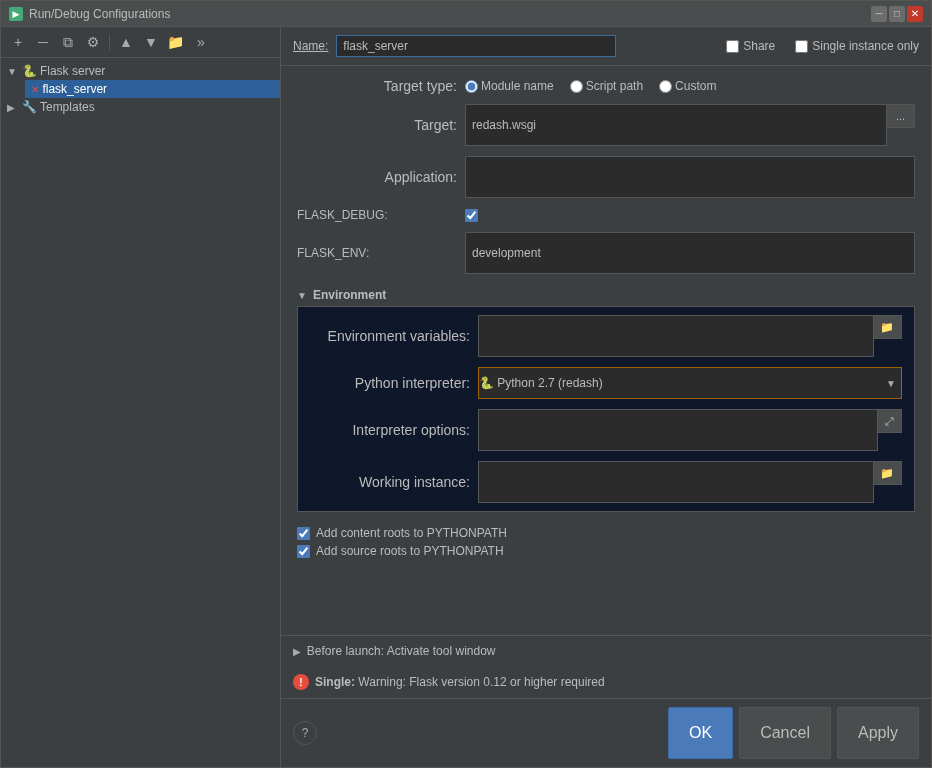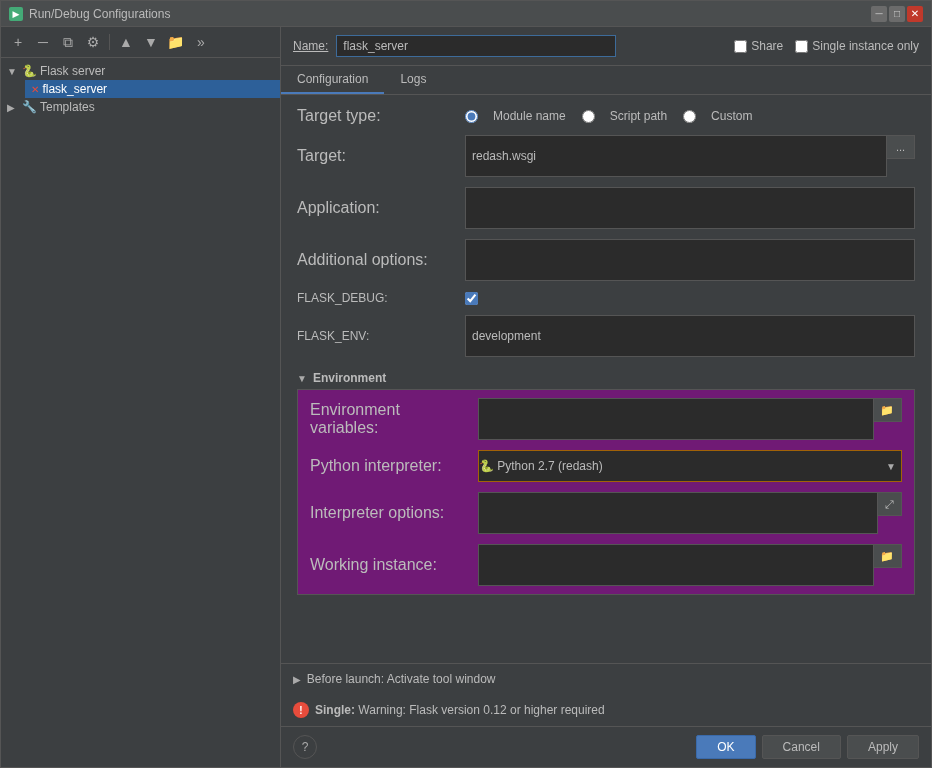--- a/index.html
+++ b/index.html
@@ -161,21 +161,21 @@
       background: #2b2b2b;
       border: 1px solid #3d6b9a;
       color: #bbbbbb;
       padding: 3px 6px;
       font-size: 12px;
       outline: none;
     }
     .share-section {
       display: flex;
       align-items: flex-end;
-      gap: 12px;
+      gap: 20px;
       margin-left: auto;
     }
     .checkbox-label {
       display: flex;
       align-items: center;
       gap: 4px;
       cursor: pointer;
       color: #bbbbbb;
       font-size: 12px;
     }
@@ -206,23 +206,23 @@
       flex-direction: column;
       gap: 10px;
     }
     .form-row {
       display: flex;
       align-items: center;
       gap: 8px;
     }
     .form-label {
       width: 160px;
-      text-align: left;
-      color: #bbbbbb;
-      font-size: 16px;
+      text-align: right;
+      color: #bbbbbb;
+      font-size: 14px;
       flex-shrink: 0;
     }
     .form-label-left {
       width: 160px;
       text-align: left;
       color: #bbbbbb;
       font-size: 12px;
       flex-shrink: 0;
     }
     .form-input {
@@ -237,21 +237,21 @@
     }
     .radio-group {
       display: flex;
       align-items: center;
       gap: 16px;
       flex: 1;
     }
     .radio-label {
       display: flex;
       align-items: center;
-      gap: 15px;
+      gap: 3px;
       cursor: pointer;
       font-size: 12px;
       color: #bbbbbb;
     }
     .radio-label input[type="radio"] {
       cursor: pointer;
       accent-color: #4a7aba;
     }
     .input-with-btn {
       display: flex;
@@ -285,21 +285,21 @@
       font-size: 12px;
       color: #bbbbbb;
       font-weight: bold;
     }
     .section-triangle {
       font-size: 10px;
       color: #aaa;
     }
     .env-section {
       border: 1px solid #555;
-      background: #701a75;
+      background: #0f172a;
       padding: 8px 12px;
       display: flex;
       flex-direction: column;
       gap: 10px;
       margin-left: 0;
     }
     .select-wrapper {
       display: flex;
       flex: 1;
       position: relative;
@@ -418,22 +418,22 @@
       display: flex;
       align-items: center;
       justify-content: center;
       font-size: 12px;
     }
     .action-btns {
       display: flex;
       gap: 6px;
     }
     .action-btn {
-      padding: 4px 20px;
-      font-size: 12px;
+      padding: 16px 20px;
+      font-size: 16px;
       cursor: pointer;
       border-radius: 2px;
       border: 1px solid #555;
     }
     .btn-ok {
       background: #4a7aba;
       color: white;
       border-color: #3a6aaa;
     }
     .btn-cancel {
@@ -515,24 +515,20 @@
             <input type="checkbox" style="">
             <span>Share</span>
           </label>
           <label class="checkbox-label">
             <input type="checkbox" style="">
             <span>Single instance only</span>
           </label>
         </div>
       </div>
 
-      <div class="tabs">
-        <div class="tab active">Configuration</div>
-        <div class="tab">Logs</div>
-      </div>
 
       <div class="config-area">
 
         <div class="form-row">
           <span class="form-label">Target type:</span>
           <div class="radio-group">
             <label class="radio-label">
               <input type="radio" name="targetType" checked="" style="">
               <span>Module name</span>
             </label>
@@ -553,24 +549,20 @@
             <input type="text" class="form-input" value="redash.wsgi" style="">
             <button class="browse-btn">...</button>
           </div>
         </div>
 
         <div class="form-row">
           <span class="form-label">Application:</span>
           <input type="text" class="form-input" value="" style="">
         </div>
 
-        <div class="form-row">
-          <span class="form-label">Additional options:</span>
-          <input type="text" class="form-input" value="" style="">
-        </div>
 
         <div class="form-row">
           <span class="form-label-left" style="width:160px;">FLASK_DEBUG:</span>
           <input type="checkbox" checked="" style="cursor: pointer; accent-color: rgb(74, 122, 186);">
         </div>
 
         <div class="form-row">
           <span class="form-label-left" style="width:160px; padding-left:0;">FLASK_ENV:</span>
           <input type="text" class="form-input" value="development" style="">
         </div>
@@ -611,20 +603,30 @@
             <div class="form-row">
               <span class="form-label">Working instance:</span>
               <div class="input-with-btn">
                 <input type="text" class="form-input" value="" style="">
                 <button class="browse-btn">📁</button>
               </div>
             </div>
           </div>
         </div>
 
+        <div class="checkboxes-section">
+          <div class="check-row">
+            <input type="checkbox" checked="" style="cursor: pointer; accent-color: rgb(74, 122, 186);">
+            <label>Add content roots to PYTHONPATH</label>
+          </div>
+          <div class="check-row">
+            <input type="checkbox" checked="" style="cursor: pointer; accent-color: rgb(74, 122, 186);">
+            <label>Add source roots to PYTHONPATH</label>
+          </div>
+        </div>
       </div>
 
       <div class="before-launch">
         <div class="before-launch-row">
           <span class="section-triangle">▶</span>
           <span class="before-launch-label">Before launch: Activate tool window</span>
         </div>
       </div>
 
       <div class="warning-area">

